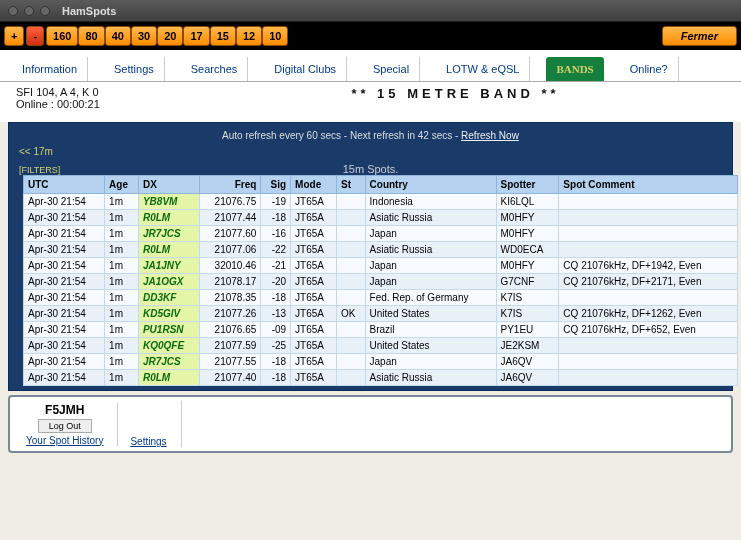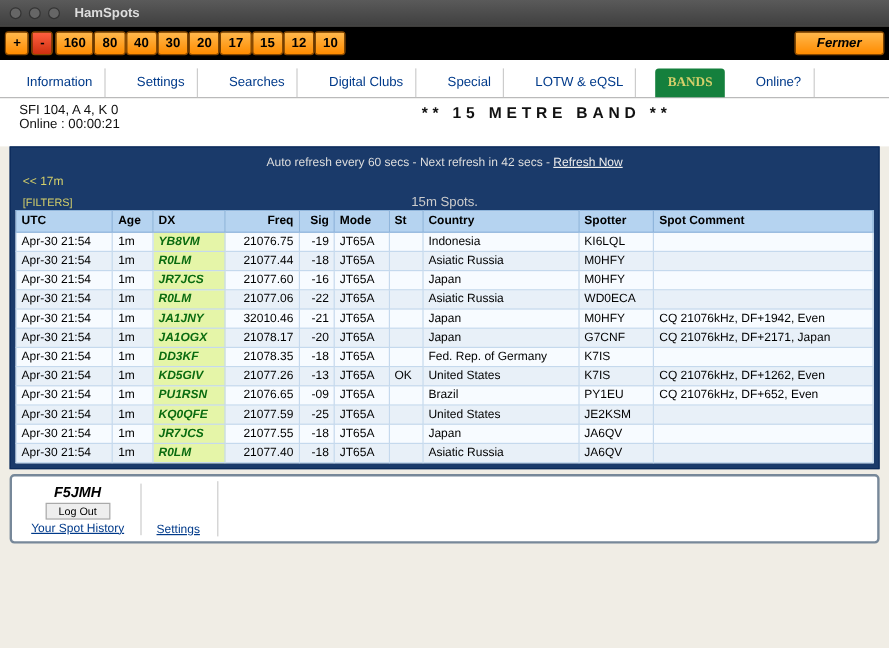--- a/index.html
+++ b/index.html
@@ -19,31 +19,31 @@
 .tab.active { background: #15803d; color: #d4cf6a; font-weight: bold; border-radius: 3px 3px 0 0; border-right:none;font-family:Liberation Serif, serif;}
 .statusbar { background: #fff; height: 40px; display: flex; padding: 4px 16px; font-size: 11px; color: #111; }
 .sb-left { flex: 0 0 170px; }
 .sb-center { flex: 1; text-align: center; font-weight: bold; letter-spacing: 4px; font-size: 13px; }
 .panel { margin: 0 8px; background: #1a3a6a; border: 1px solid #0a2a5a; padding: 4px;}
 .refreshline { text-align: center; font-size: 10px; color: #ddd; padding: 3px 6px; }
 .refreshline a { color: #eee; text-decoration: underline; cursor: pointer; }
 .bandhdr { font-size: 10px; color: #d4cf6a; padding: 2px 6px; }
 .filters { font-size: 9px; color: #d4cf6a; padding: 2px 6px; display:inline-block;}
 .spotstitle { font-size: 11px; color: #ccc; text-align:center; margin-top:-14px;}
-table { width: 100%; border-collapse: collapse; background: #fff; font-size: 10px; }
+table { width: 100%; border-collapse: collapse; background: #fff; font-size: 10px; margin-left: 10px; }
 th { background: #b5d3f0; font-weight: bold; text-align: left; padding: 3px 4px; border: 1px solid #8fb5db; color: #000; }
 th.right { text-align: right; }
 td { padding: 2px 4px; border: 1px solid #c5d9ed; color: #000; }
 tr:nth-child(even) td { background: #e8f0f8; }
 tr:nth-child(odd) td { background: #f7fbff; }
 td.dx { background: #e5f5a8 !important; color: #0a6b10; font-weight: bold; font-style: italic; }
 td.right { text-align: right; }
 .footer { background: #fff; margin: 4px 8px 0; border: 2px solid #789; border-radius: 4px; height: 58px; display: flex; align-items: center; padding: 4px 16px; font-size: 11px; gap:12px;}
 .footcol { display: flex; flex-direction: column; align-items: center; gap: 2px; border-right:1px solid #ccc; padding-right:14px;}
-.callsign { font-weight: bold; font-size: 12px; font-style: italic; }
+.callsign { font-weight: bold; font-size: 12px; }
 .logout { font-size: 9px; background: #eee; border: 1px solid #aaa; padding: 1px 10px; cursor: pointer; }
 .link { color: #003a8a; text-decoration: underline; font-size: 10px; cursor: pointer; }
 </style>
 </head>
 <body>
 
 <div class="titlebar">
   <div class="tb-dots">
     <div class="tb-dot"></div>
     <div class="tb-dot"></div>
@@ -165,21 +165,21 @@
         <tr>
           <td>Apr-30 21:54</td>
           <td>1m</td>
           <td class="dx">JA1OGX</td>
           <td class="right">21078.17</td>
           <td class="right">-20</td>
           <td>JT65A</td>
           <td></td>
           <td>Japan</td>
           <td>G7CNF</td>
-          <td>CQ 21076kHz, DF+2171, Japan</td>
+          <td>CQ 21076kHz, DF+2171, Even</td>
         </tr>
         <tr>
           <td>Apr-30 21:54</td>
           <td>1m</td>
           <td class="dx">DD3KF</td>
           <td class="right">21078.35</td>
           <td class="right">-18</td>
           <td>JT65A</td>
           <td></td>
           <td>Fed. Rep. of Germany</td>

